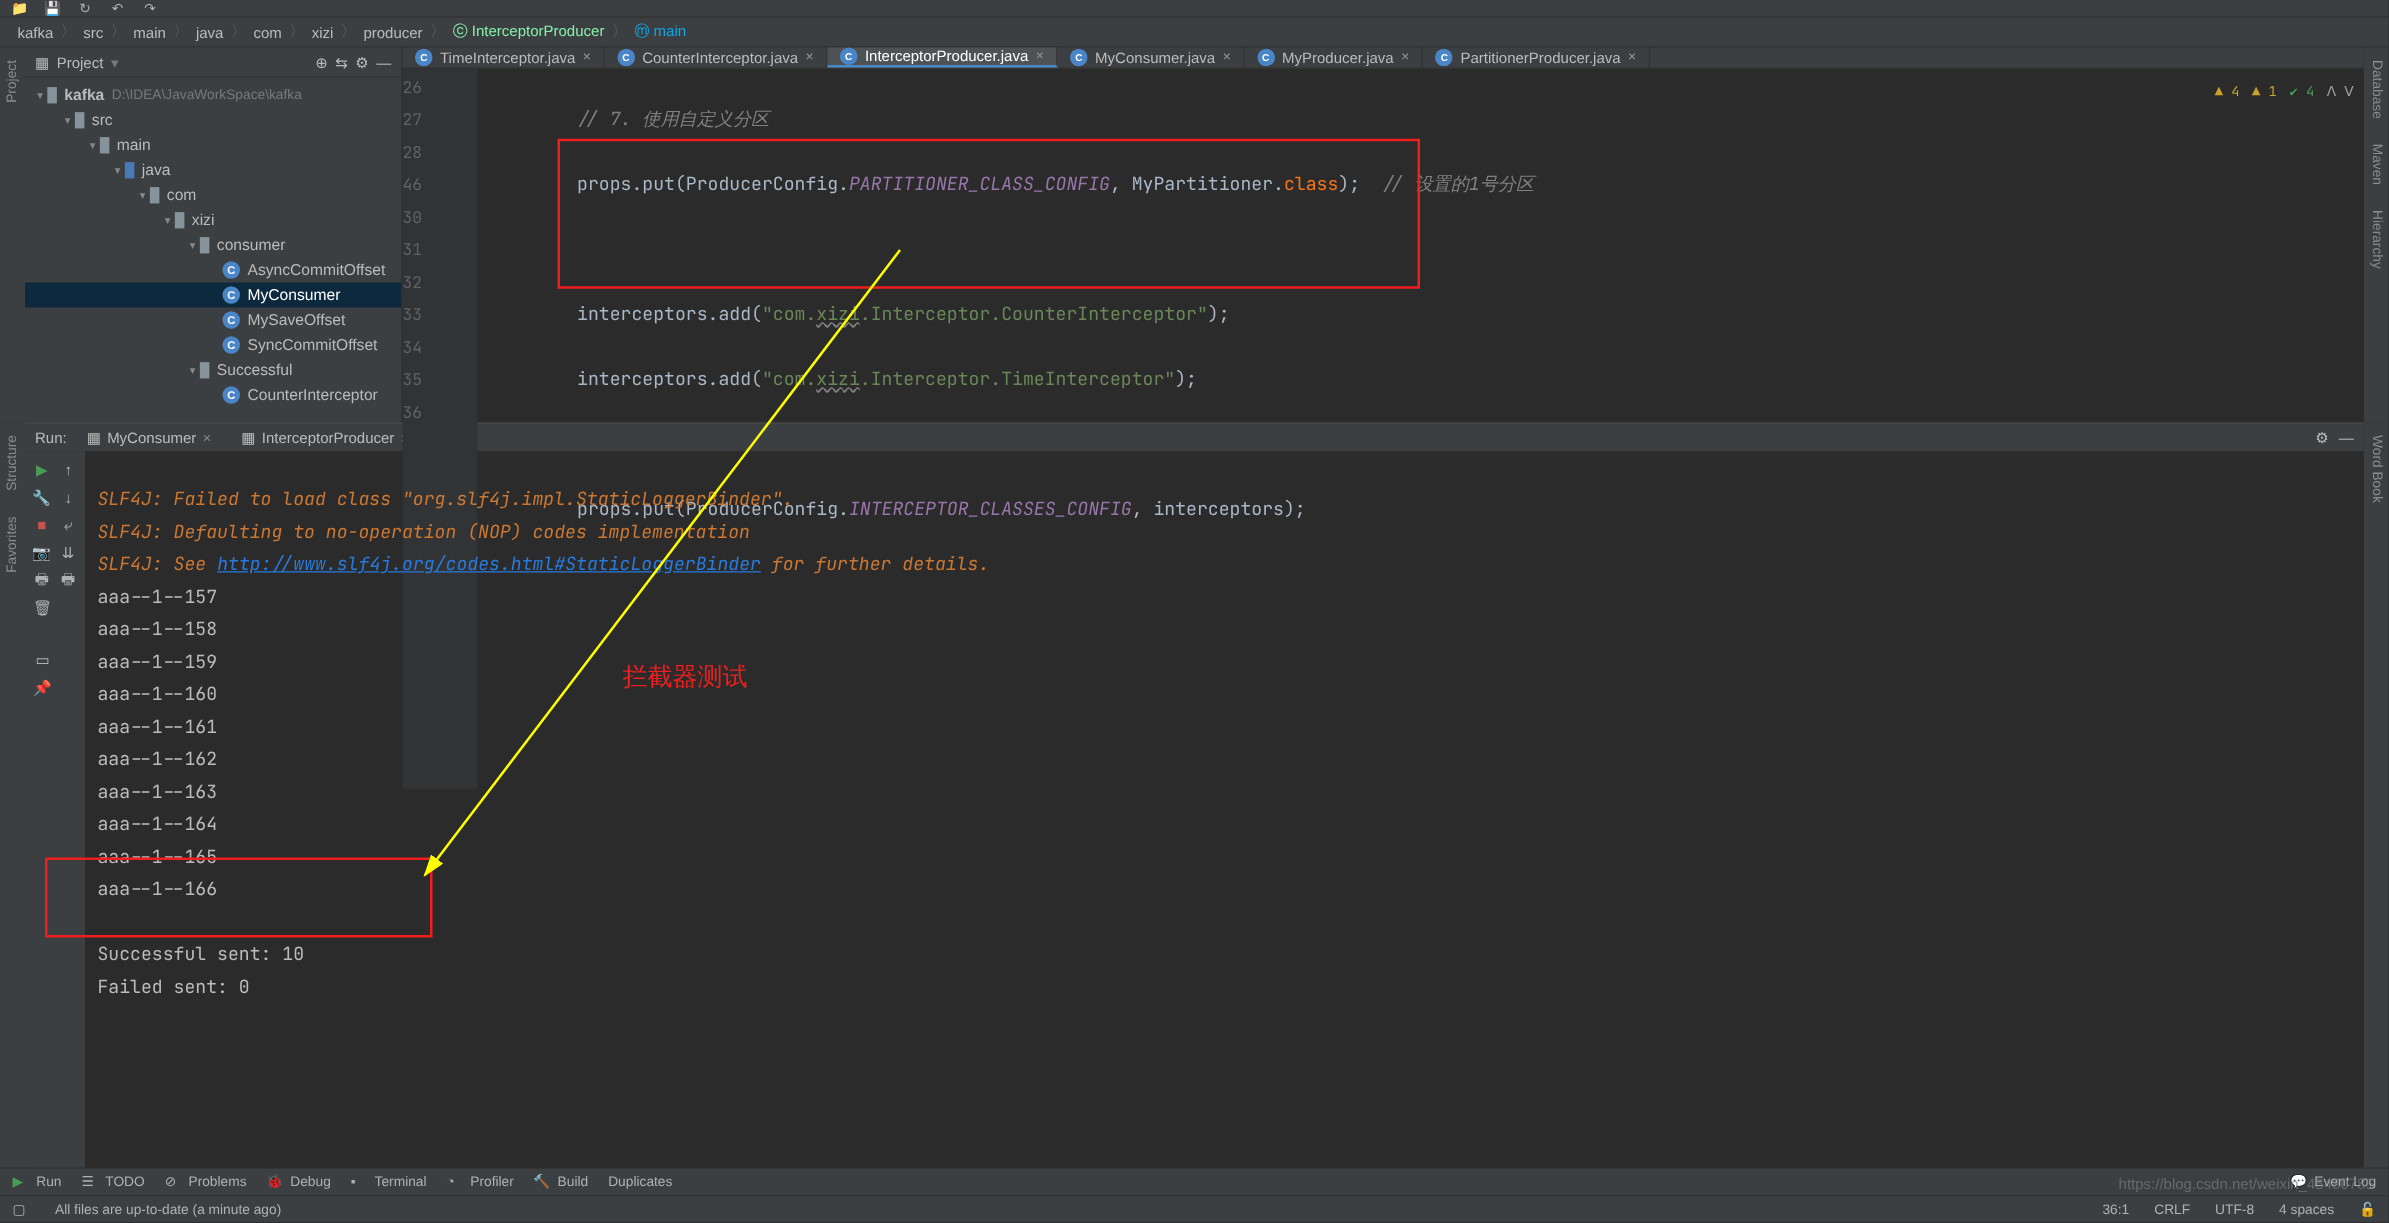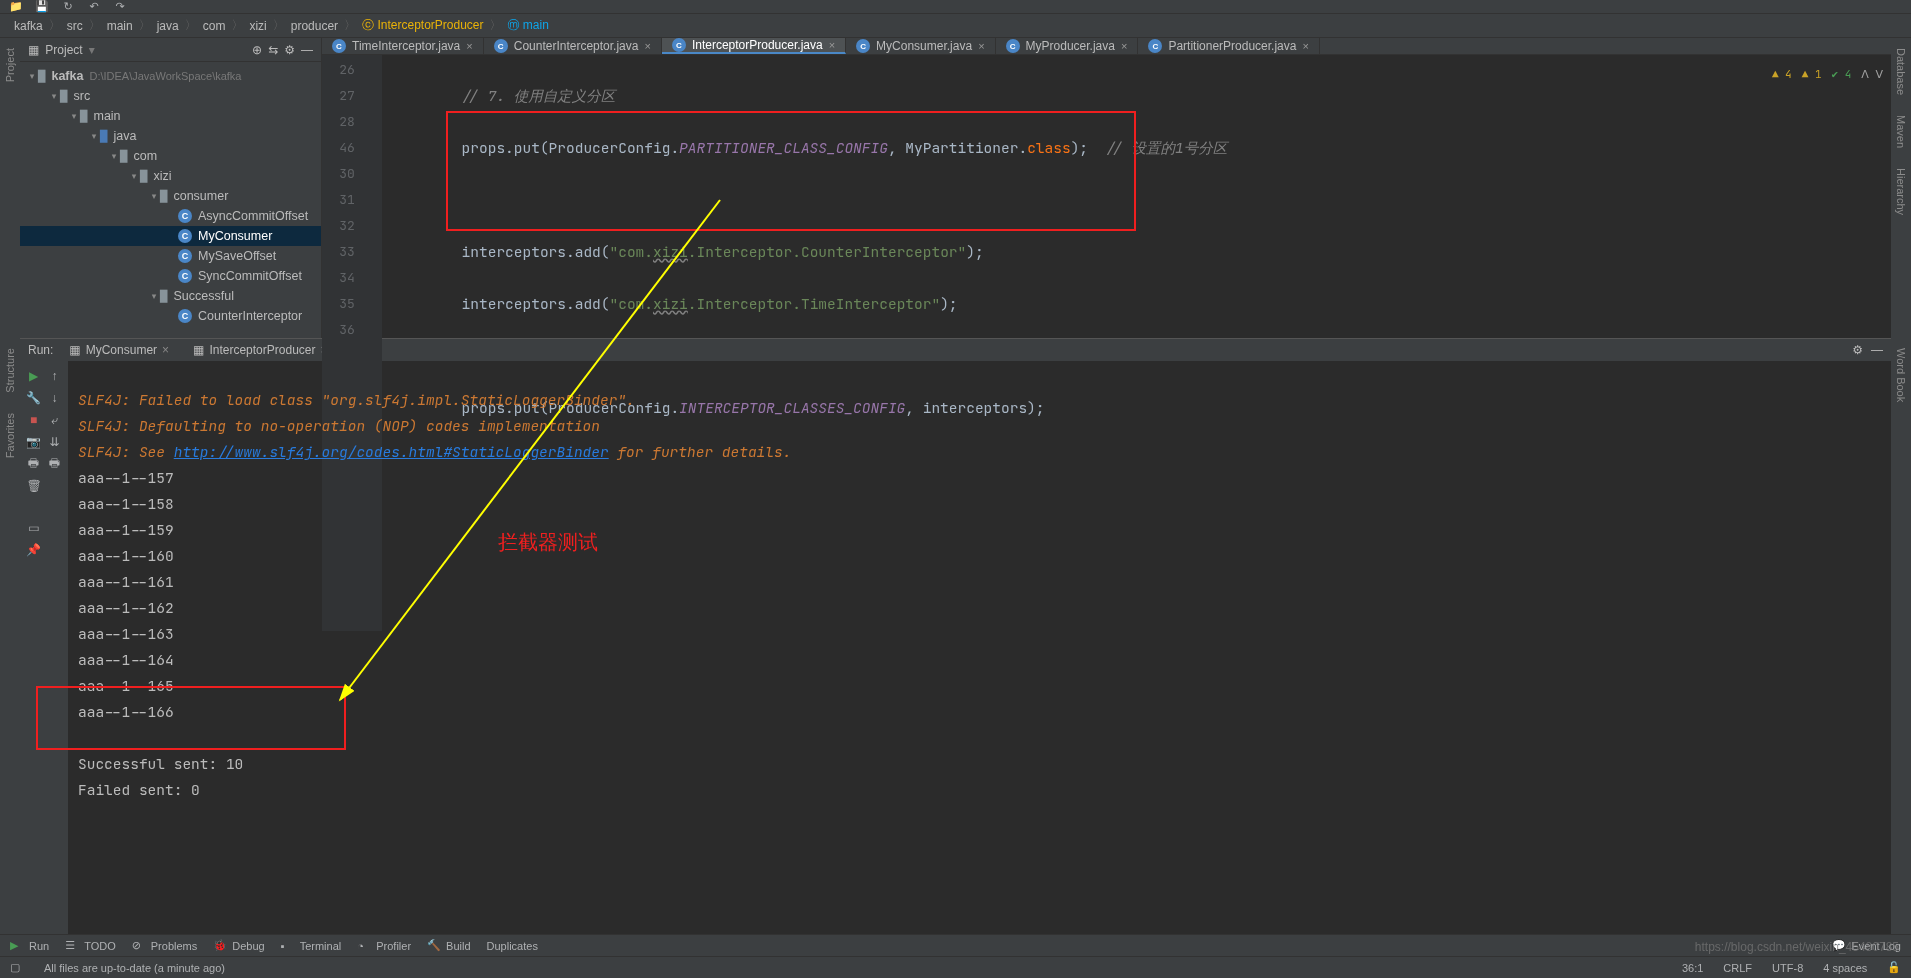--- a/index.html
+++ b/index.html
@@ -111,21 +111,21 @@
   font-size: 12px;
 }
 .editor-tab.active { background: #4e5254; color: #fff; border-bottom: 2px solid #4a88c7; }
 .editor-tab .close { color: #999; font-size: 11px; }
 .editor-tab .file-icon { width: 14px; height: 14px; border-radius: 50%; background: #4a86c7; display: inline-flex; align-items: center; justify-content: center; font-size: 8px; color: #fff; font-weight: bold; }
 .code-body { flex: 1; display: flex; position: relative; }
 .gutter {
   width: 60px;
   background: #313335;
   color: #606366;
-  text-align: center;
+  text-align: left;
   padding: 2px 10px 2px 0;
   font-family: "JetBrains Mono", Consolas, monospace;
   font-size: 13px;
   line-height: 26px;
 }
 .code-text {
   flex: 1;
   font-family: "JetBrains Mono", Consolas, monospace;
   font-size: 14.5px;
   line-height: 26px;
@@ -271,21 +271,21 @@
   <span class="crumb">main</span>
     <span class="sep">〉</span>
   <span class="crumb">java</span>
     <span class="sep">〉</span>
   <span class="crumb">com</span>
     <span class="sep">〉</span>
   <span class="crumb">xizi</span>
     <span class="sep">〉</span>
   <span class="crumb">producer</span>
     <span class="sep">〉</span>
-  <span class="crumb" style="color:#eab308">ⓒ <span>InterceptorProducer</span></span>
+  <span class="crumb" style="color:#86efac">ⓒ <span>InterceptorProducer</span></span>
     <span class="sep">〉</span>
   <span class="crumb" style="color:#0ea5e9">ⓜ <span>main</span></span>
 </div>
 
 <div style="display:flex; height:300px;">
   <div class="sidestrip-left">
     <span style="transform:rotate(180deg)">Project</span>
   </div>
 
   <div class="project-panel">

